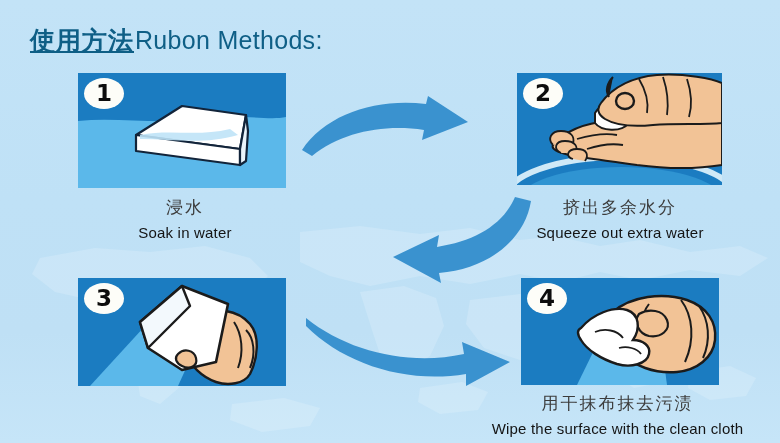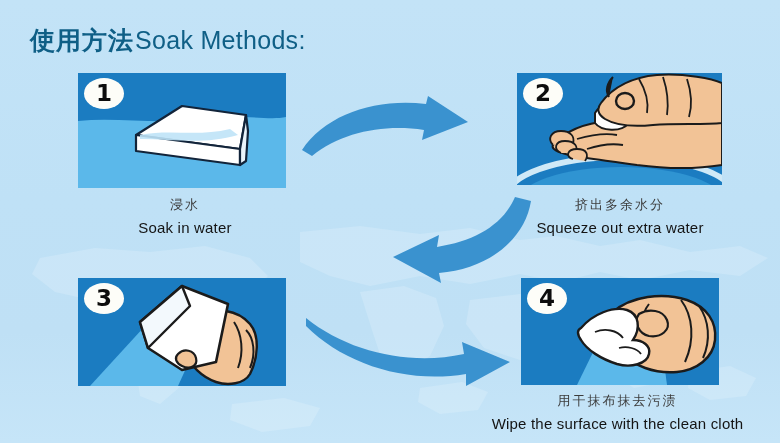--- a/index.html
+++ b/index.html
@@ -16,42 +16,42 @@
   .map{
     position:absolute;left:0;top:0;width:780px;height:443px;
     opacity:.55;pointer-events:none;
   }
   
   .title{
     position:absolute;left:30px;top:24px;
     font-size:25px;letter-spacing:.3px;
     color:#0f5f86;white-space:nowrap;
   }
-  .title .cn{font-weight:bold;font-family:"DejaVu Sans",sans-serif;letter-spacing:1px;}
+  .title .cn{font-weight:bold;font-family:"DejaVu Sans",sans-serif;letter-spacing:1px;text-decoration:underline;}
   .title .en{font-weight:normal;margin-left:1px;}
 
   
   .panel{position:absolute;overflow:hidden;background:#1b7cc1;}
   .panel svg{display:block;width:100%;height:100%;}
   .badge{
     position:absolute;left:6px;top:5px;width:40px;height:31px;
     border-radius:50%;background:#fdfdf8;
     display:flex;align-items:center;justify-content:center;
     font-size:23px;font-weight:bold;color:#0d0d0d;
     font-family:"DejaVu Sans",sans-serif;line-height:1;
   }
   #p1{left:78px;top:73px;width:208px;height:115px;}
   #p2{left:517px;top:73px;width:205px;height:112px;}
   #p3{left:78px;top:278px;width:208px;height:108px;}
   #p4{left:521px;top:278px;width:198px;height:107px;}
 
   
   .cap{position:absolute;text-align:center;white-space:nowrap;}
   .cap .cn{
-    display:block;font-size:13px;color:#3c3c3c;letter-spacing:2px;
+    display:block;font-size:17px;color:#3c3c3c;letter-spacing:2px;
     font-family:"DejaVu Sans",sans-serif;margin-bottom:5px;
   }
   .cap .en{display:block;font-size:15px;color:#141414;letter-spacing:.2px;}
   #c1{left:0;top:196px;width:370px;}
   #c2{left:420px;top:196px;width:400px;}
   #c3{left:0;top:392px;width:372px;}
   #c4{left:415px;top:392px;width:405px;}
 
   
   .arrow{position:absolute;pointer-events:none;}
@@ -73,21 +73,21 @@
       <path d="M470 300 L520 294 L566 304 L580 328 L562 352 L520 360 L484 348 L466 324 Z"></path>
       <path d="M596 296 L648 290 L690 300 L700 320 L682 340 L640 346 L604 334 L592 314 Z"></path>
       <path d="M612 356 L648 350 L672 362 L664 382 L634 388 L612 374 Z"></path>
       <path d="M232 404 L284 398 L320 408 L310 426 L262 432 L230 420 Z"></path>
       <path d="M690 372 L730 366 L756 378 L746 396 L710 400 L688 388 Z"></path>
       <path d="M420 388 L462 382 L488 392 L478 410 L440 414 L418 402 Z"></path>
     </g>
   </svg>
 
   <div class="title">
-    <span class="cn">使用方法</span><span class="en">Soak Methods:</span>
+    <span class="cn">使用方法</span><span class="en">Rubon Methods:</span>
   </div>
 
   <div class="panel" id="p1">
     <svg viewBox="0 0 208 115" preserveAspectRatio="none">
       <rect x="0" y="0" width="208" height="115" fill="#1b7cc1"></rect>
       <path d="M0 48 C40 44 80 52 120 46 C160 40 190 48 208 44 L208 115 L0 115 Z" fill="#5bb8ea"></path>
 
       <g stroke="#12243a" stroke-width="2.2" stroke-linejoin="round">
         <path d="M58 62 L104 33 L168 42 L162 76 Z" fill="#ffffff"></path>
         <path d="M58 62 L58 78 L162 92 L162 76 Z" fill="#ffffff"></path>

